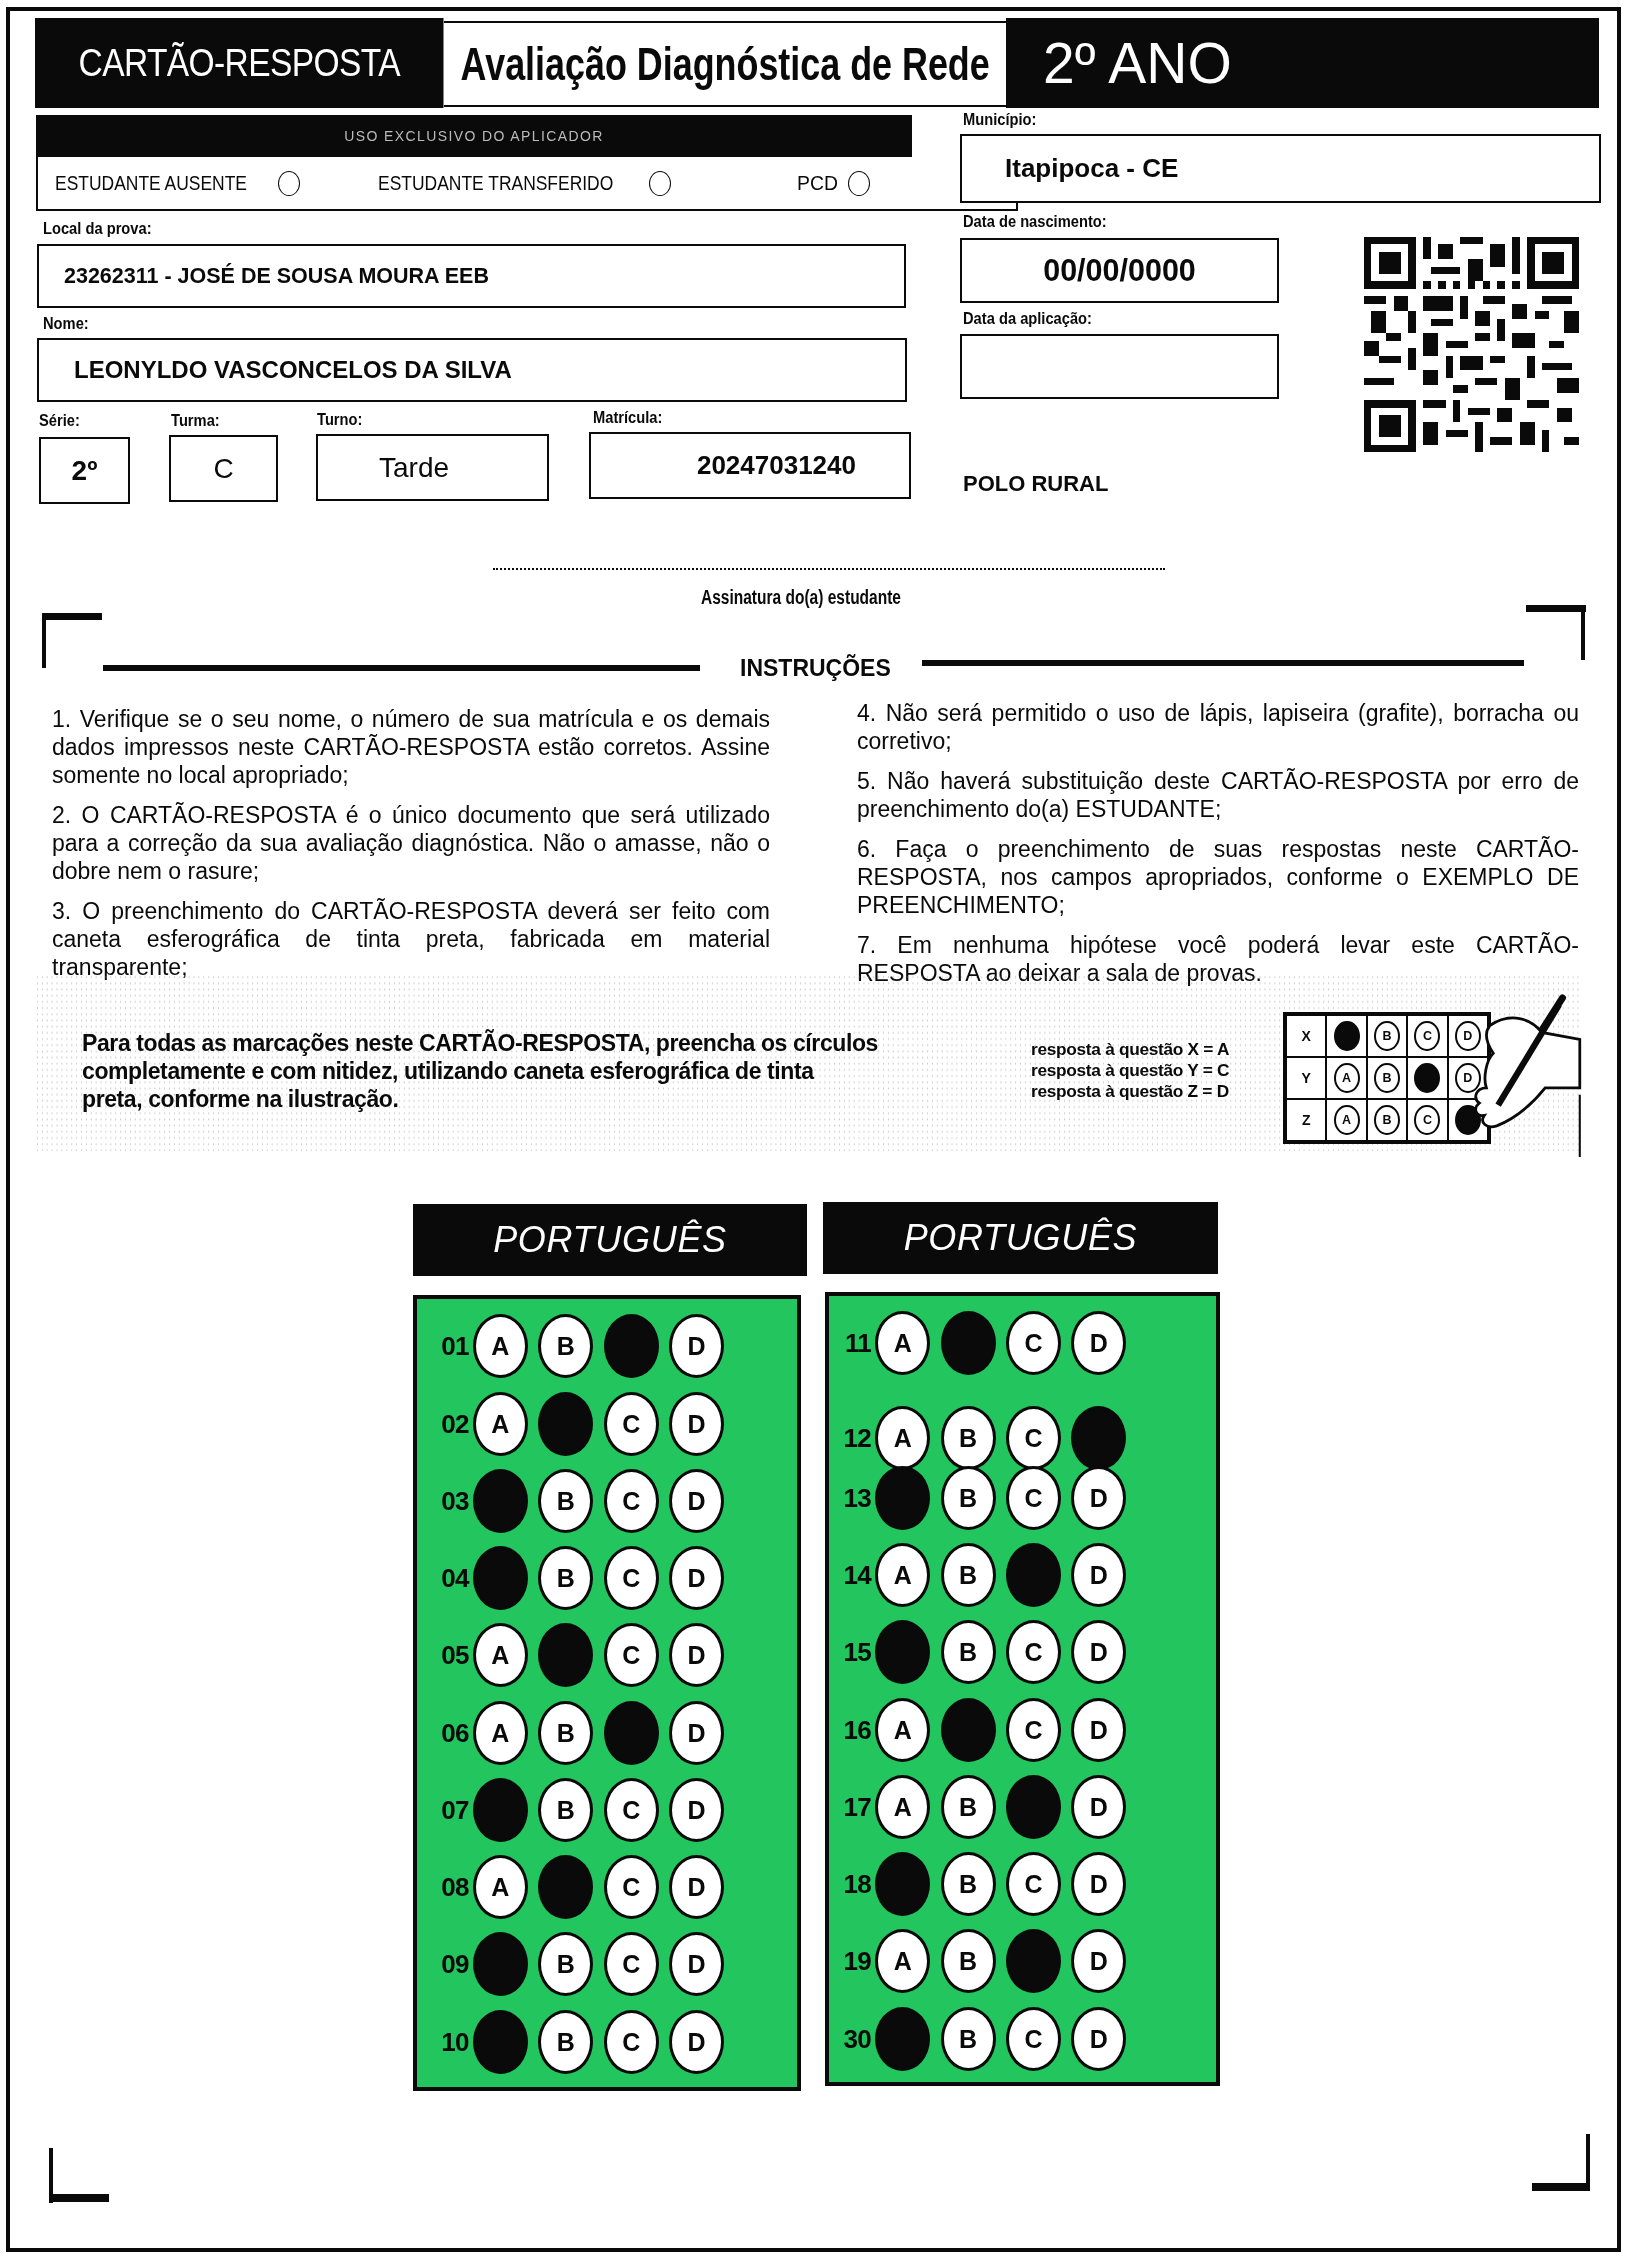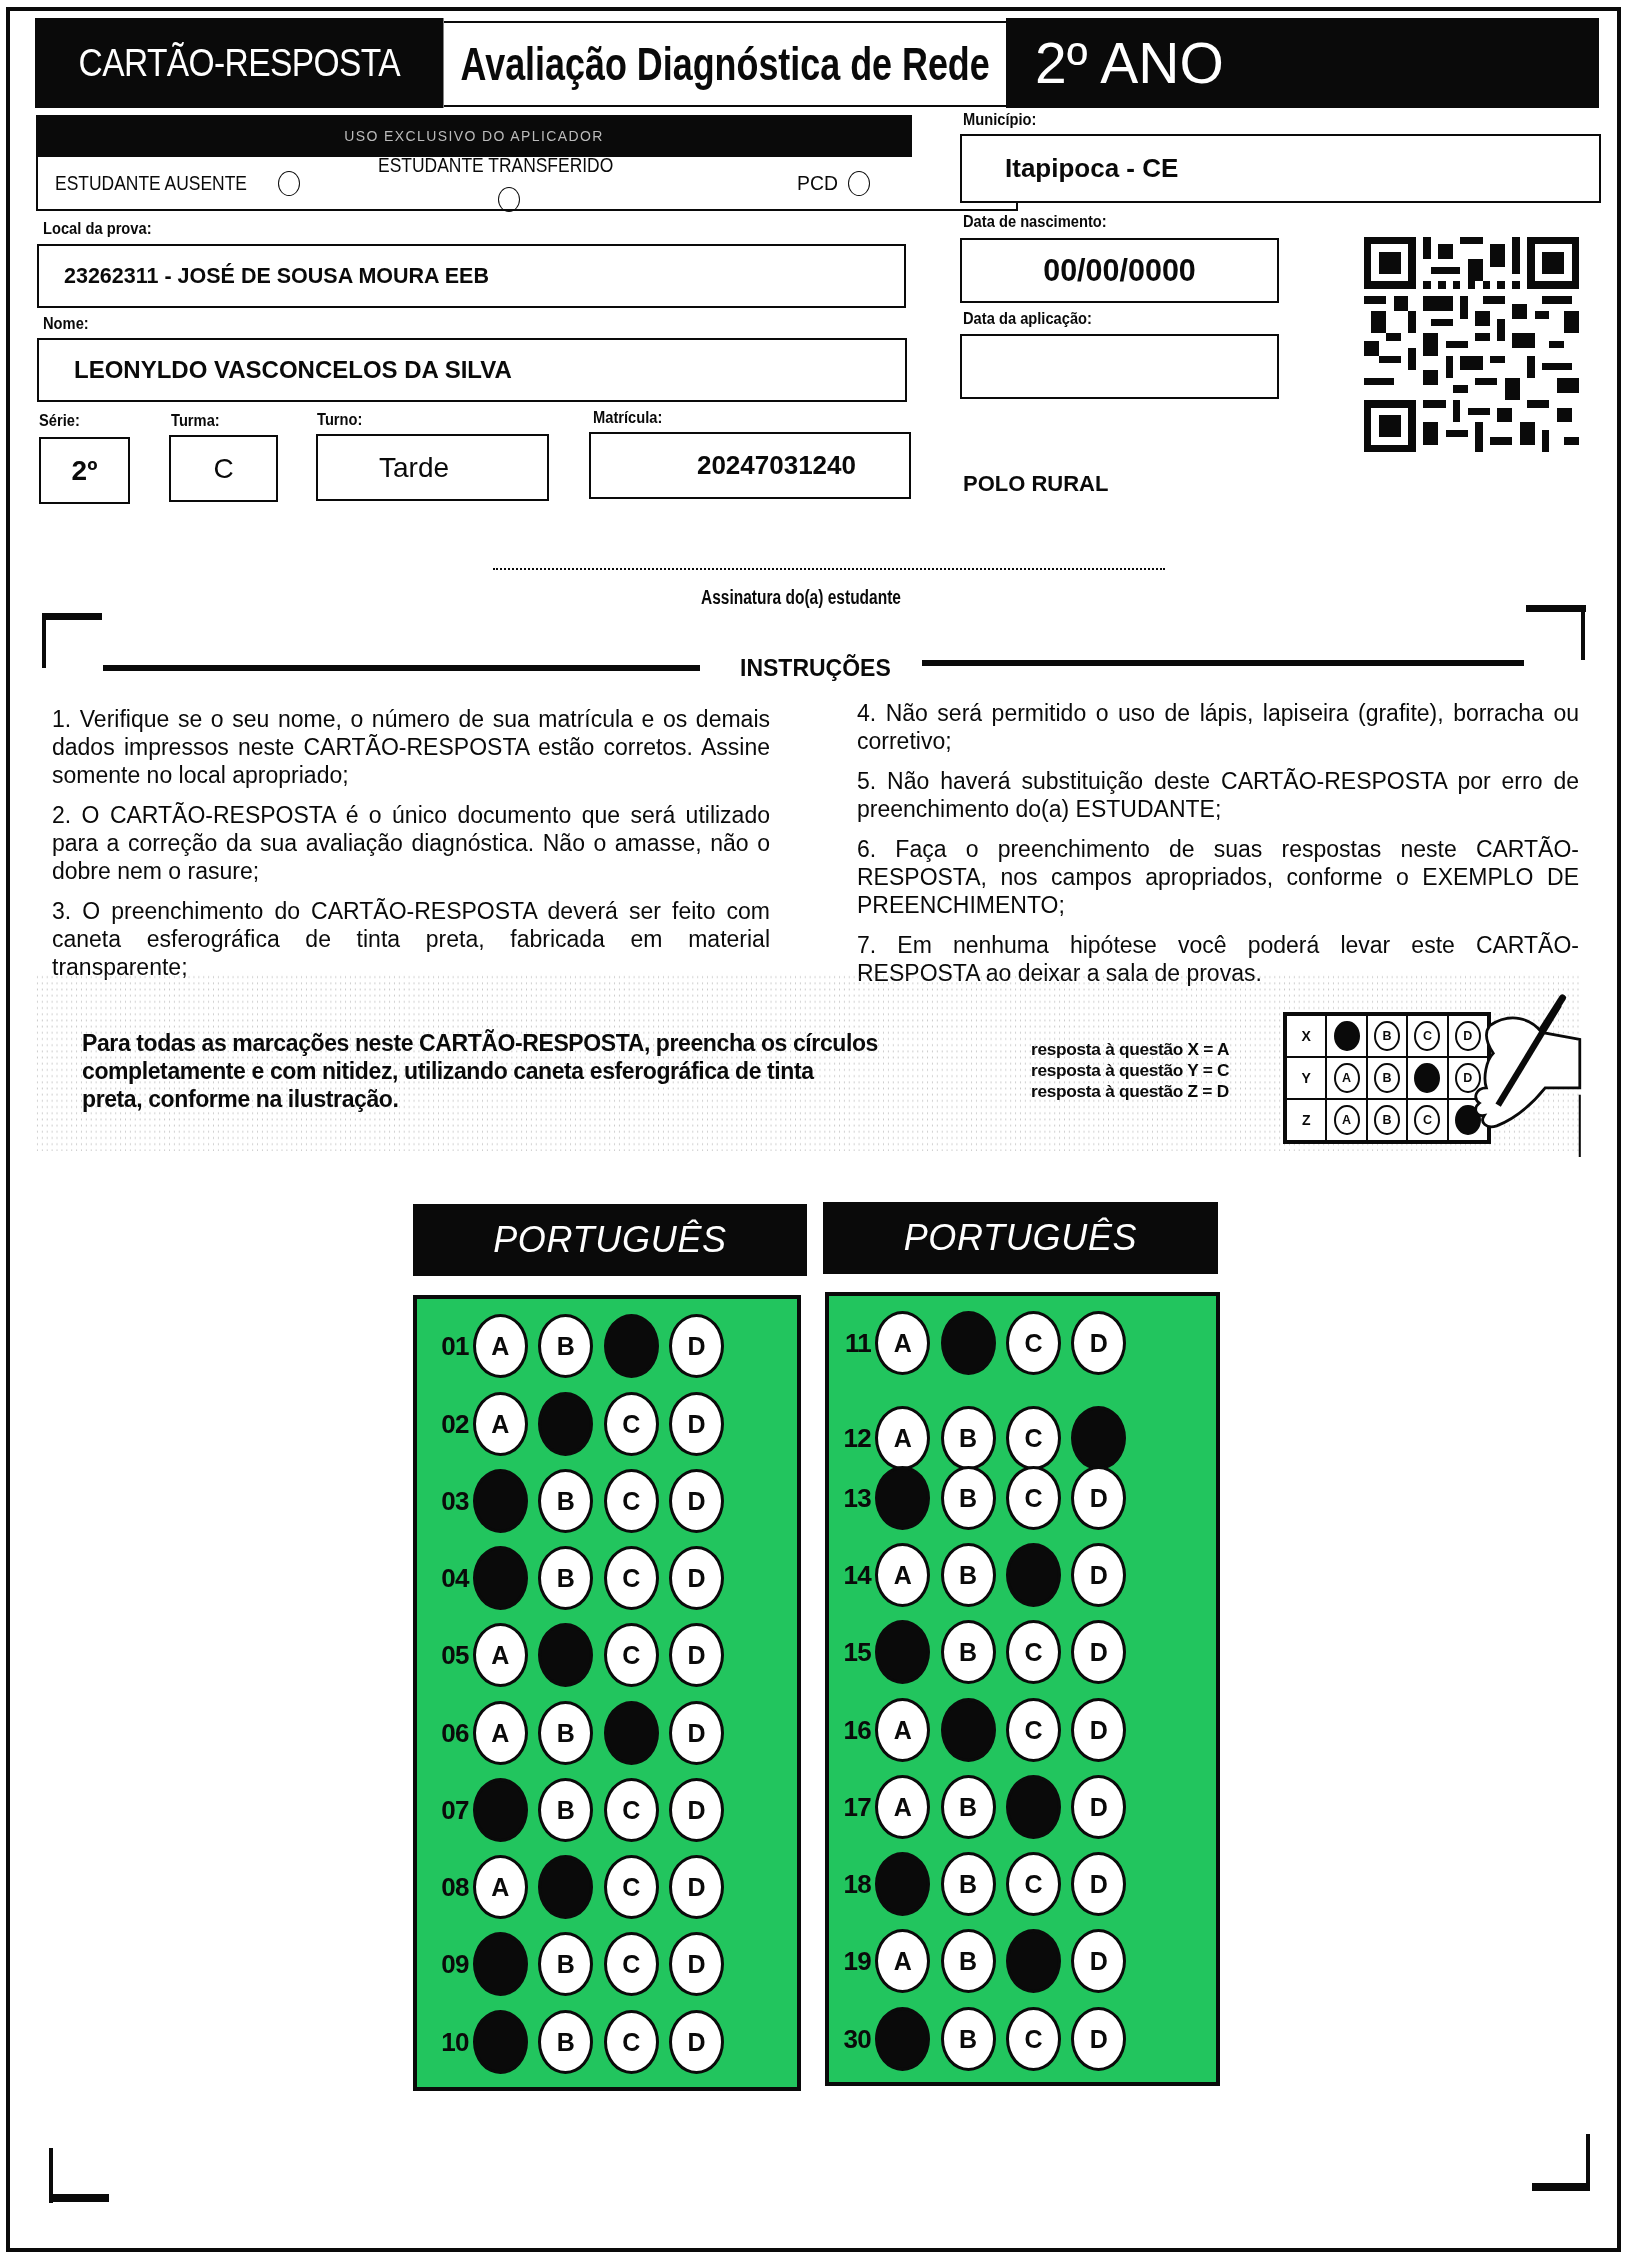--- a/index.html
+++ b/index.html
@@ -8,21 +8,21 @@
   .abs { position: absolute; }
 
   .page-frame { left: 5.5px; top: 7px; width: 1615px; height: 2245px; border: 4.2px solid #0a0a0a; }
 
   
   .hdr-left { left: 35px; top: 18px; width: 409px; height: 90px; background: #0a0a0a; color: #fff;
     font-family: "Liberation Sans", sans-serif; font-size: 39px; display: flex; align-items: center; justify-content: center; letter-spacing: -0.7px; transform: scaleX(0.86); transform-origin: left center; width: 475px; }
   .hdr-mid { left: 444px; top: 21px; width: 563px; height: 86px; background: #fff; border-top: 2.8px solid #0a0a0a; border-bottom: 2.8px solid #0a0a0a;
     font-size: 46px; font-weight: bold; display: flex; align-items: center; justify-content: center; }
   .hdr-mid span { display: inline-block; transform: scaleX(0.78); white-space: nowrap; }
-  .hdr-right { left: 1006px; top: 18px; width: 593px; height: 90px; background: #0a0a0a; color: #fff; font-size: 57px; display: flex; align-items: center; padding-left: 29px; }
+  .hdr-right { left: 1006px; top: 18px; width: 593px; height: 90px; background: #0a0a0a; color: #fff; font-size: 57px; display: flex; align-items: center; padding-left: 37px; }
 
   
   .apl-bar { left: 36px; top: 115px; width: 876px; height: 42px; background: #0a0a0a; color: #fff; font-size: 14px; letter-spacing: 1.4px;
     display: flex; align-items: center; justify-content: center; opacity: 1; }
   .apl-bar span { color: #bbb; }
   .apl-box { left: 36px; top: 157px; width: 982px; height: 54px; border: 2.8px solid #0a0a0a; border-top: none; display: flex; align-items: center; font-size: 19.4px; }
   .opt { position: absolute; display: flex; align-items: center; gap: 9.7px; }
   .opt .circ { width: 22px; height: 25px; border: 1.4px solid #0a0a0a; border-radius: 50%; }
 
   .lbl { font-size: 17.3px; font-weight: bold; transform: scaleX(0.85); transform-origin: left; white-space: nowrap; }
@@ -74,21 +74,21 @@
 <div class="abs hdr-right">2º ANO</div>
 
 <div class="abs apl-bar">
     <span>USO EXCLUSIVO DO APLICADOR</span>
   </div>
 <div class="abs apl-box">
   <div class="opt" style="left:16.6px;">
     <span style="transform:scaleX(0.9);transform-origin:left;display:inline-block;">ESTUDANTE AUSENTE</span>
     <span class="circ"></span>
   </div>
-  <div class="opt" style="left:340px;flex-direction:column;">
+  <div class="opt" style="left:340px;">
     <span style="transform:scaleX(0.9);transform-origin:left;display:inline-block;">ESTUDANTE TRANSFERIDO</span>
     <span class="circ"></span>
   </div>
   <div class="opt" style="left:759px;">
     <span>PCD</span>
     <span class="circ"></span>
   </div>
 </div>
 
 <div class="abs lbl" style="left:963px;top:109px;">Município:</div>

